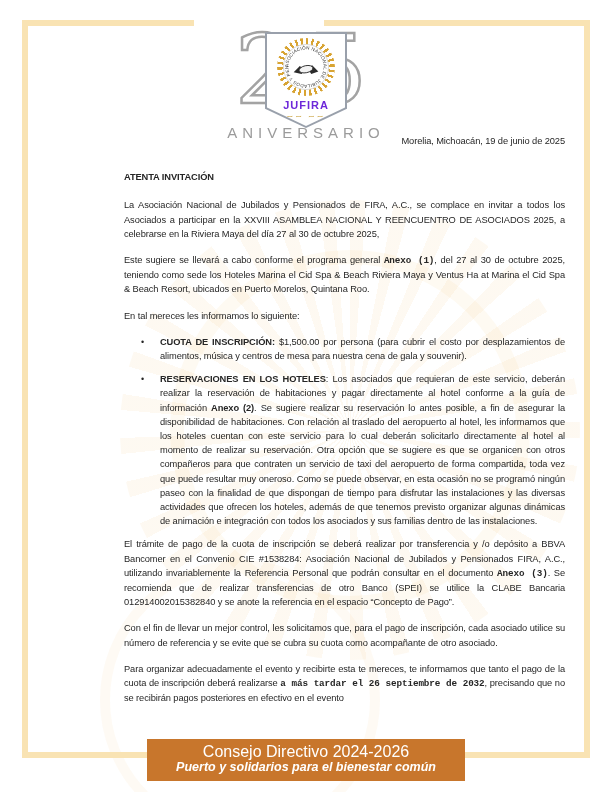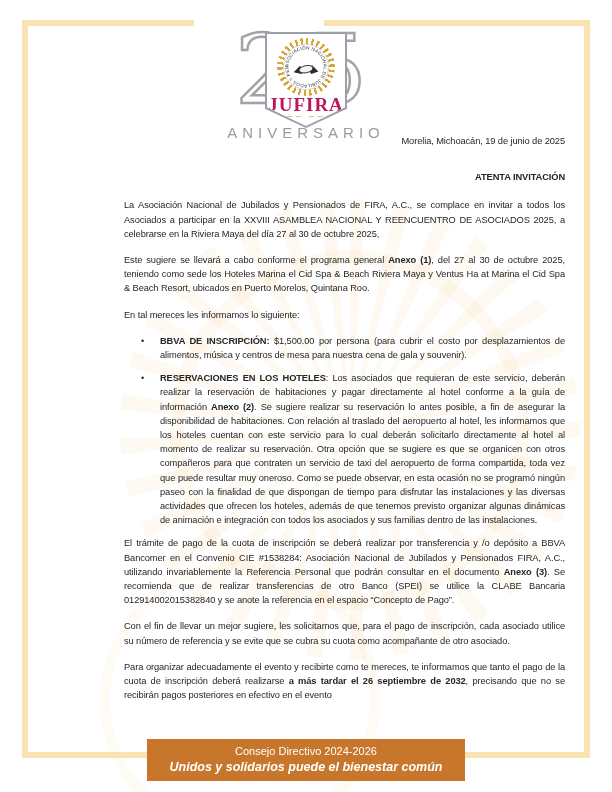--- a/index.html
+++ b/index.html
@@ -74,61 +74,61 @@
     border-radius: 50%;
     background: repeating-conic-gradient(#D8A433 0deg 5deg, rgba(0,0,0,0) 5deg 12deg);
   }
   .seal-core {
     position: absolute; left: 6px; top: 6px; width: 46px; height: 46px;
     background: #ffffff; border-radius: 50%;
     border: 1px solid #d9d9d9;
   }
   .seal-core svg { width: 100%; height: 100%; display:block; }
   .org-acronym {
-    font-family: Liberation Serif, serif;
+    font-family: Liberation Sans, sans-serif;
     font-weight: bold;
-    font-size: 19px; line-height: 16px;
-    color: #be185d;
+    font-size: 11px; line-height: 16px;
+    color: #6d28d9;
     letter-spacing: 1px;
     margin-top: 1px;
   }
   .flourish {
     font-size: 8px; line-height: 8px; color: #C59A2F; letter-spacing: 2px;
   }
   .anniversary-label {
     position: absolute; left: 50%; top: 98px; transform: translateX(-50%);
     font-size: 15px; color: #9b9b9b; letter-spacing: 5px; white-space: nowrap; text-align: center;
   }
 
   
   .content {
     position: absolute; left: 84px; top: 134px; width: 441px;
     font-size: 9.3px; line-height: 14.2px;
     color: #262626;
     letter-spacing: -0.1px;
     margin-left: 40px;
   }
   .date-line { text-align: right; margin-bottom: 22px; }
-  .letter-title { text-align: right; font-weight: bold; margin-bottom: 14px; }
+  .letter-title { text-align: left; font-weight: bold; margin-bottom: 14px; }
   .para { text-align: justify; margin-bottom: 12px; }
-  .para b { font-weight: bold; }
+  .para b { font-weight: bold; font-family: Liberation Mono, monospace; }
   .bullet-list { margin-bottom: 9px; }
   .bullet-item { position: relative; padding-left: 36px; text-align: justify; margin-bottom: 9px; }
   .bullet-dot { position: absolute; left: 17px; top: 0; font-size: 9px; }
 
   
   .footer-banner {
     position: absolute; left: 50%; top: 739px; transform: translateX(-50%);
     width: 318px; height: 42px;
     background: #C8762C;
     color: #ffffff;
     text-align: center;
     padding-top: 5px;
   }
-  .footer-line-1 { font-size: 11px; line-height: 15px; font-weight: normal; }
+  .footer-line-1 { font-size: 16px; line-height: 15px; font-weight: normal; }
   .footer-line-2 { font-size: 12.5px; line-height: 16px; font-weight: bold; font-style: italic; }
 </style>
 </head>
 <body>
 
 <div class="page">
 
   <div class="watermark"></div>
   <div class="watermark-ring"></div>
   <div class="watermark-ring2"></div>
@@ -171,31 +171,31 @@
     <div class="date-line">Morelia, Michoacán, 19 de junio de 2025</div>
     <div class="letter-title">ATENTA INVITACIÓN</div>
 
     <div class="para"><span>La Asociación Nacional de Jubilados y Pensionados de FIRA, A.C., se complace en invitar a todos los Asociados a participar en la XXVIII ASAMBLEA NACIONAL Y REENCUENTRO DE ASOCIADOS 2025, a celebrarse en la Riviera Maya del día 27 al 30 de octubre 2025,</span></div>
     <div class="para"><span>Este sugiere se llevará a cabo conforme el programa general </span><b>Anexo (1)</b><span>, del 27 al 30 de octubre 2025, teniendo como sede los Hoteles Marina el Cid Spa &amp; Beach Riviera Maya y Ventus Ha at Marina el Cid Spa &amp; Beach Resort, ubicados en Puerto Morelos, Quintana Roo.</span></div>
     <div class="para"><span>En tal mereces les informamos lo siguiente:</span></div>
 
     <div class="bullet-list">
       <div class="bullet-item">
         <span class="bullet-dot">•</span>
-        <span><b>BBVA DE INSCRIPCIÓN:</b><span> $1,500.00 por persona (para cubrir el costo por desplazamientos de alimentos, música y centros de mesa para nuestra cena de gala y souvenir).</span></span>
+        <span><b>CUOTA DE INSCRIPCIÓN:</b><span> $1,500.00 por persona (para cubrir el costo por desplazamientos de alimentos, música y centros de mesa para nuestra cena de gala y souvenir).</span></span>
       </div>
       <div class="bullet-item">
         <span class="bullet-dot">•</span>
         <span><b>RESERVACIONES EN LOS HOTELES</b><span>: Los asociados que requieran de este servicio, deberán realizar la reservación de habitaciones y pagar directamente al hotel conforme a la guía de información </span><b>Anexo (2)</b><span>.  Se sugiere realizar su reservación lo antes posible, a fin de asegurar la disponibilidad de habitaciones. Con relación al traslado del aeropuerto al hotel, les informamos que los hoteles cuentan con este servicio para lo cual deberán solicitarlo directamente al hotel al momento de realizar su reservación. Otra opción que se sugiere es que se organicen con otros compañeros para que contraten un servicio de taxi del aeropuerto de forma compartida, toda vez que puede resultar muy oneroso. Como se puede observar, en esta ocasión no se programó ningún paseo con la finalidad de que dispongan de tiempo para disfrutar las instalaciones y las diversas actividades que ofrecen los hoteles, además de que tenemos previsto organizar algunas dinámicas de animación e integración con todos los asociados y sus familias dentro de las instalaciones.</span></span>
       </div>
     </div>
 
     <div class="para"><span>El trámite de pago de la cuota de inscripción se deberá realizar por transferencia y /o depósito a BBVA Bancomer en el Convenio CIE #1538284: Asociación Nacional de Jubilados y Pensionados FIRA, A.C., utilizando invariablemente la Referencia Personal que podrán consultar en el documento </span><b>Anexo (3)</b><span>. Se recomienda que de realizar transferencias de otro Banco (SPEI) se utilice la CLABE Bancaria 012914002015382840 y se anote la referencia en el espacio “Concepto de Pago”.</span></div>
-    <div class="para"><span>Con el fin de llevar un mejor sugiere, les solicitamos que, para el pago de inscripción, cada asociado utilice su número de referencia y se evite que se cubra su cuota como acompañante de otro asociado.</span></div>
-    <div class="para"><span>Para organizar adecuadamente el evento y recibirte como te mereces, te informamos que tanto el pago de la cuota de inscripción deberá realizarse </span><b>a más tardar el 26 septiembre de 2032</b><span>, precisando que no se recibirán pagos posteriores en efectivo en el evento</span></div>
+    <div class="para"><span>Con el fin de llevar un mejor control, les solicitamos que, para el pago de inscripción, cada asociado utilice su número de referencia y se evite que se cubra su cuota como acompañante de otro asociado.</span></div>
+    <div class="para"><span>Para organizar adecuadamente el evento y recibirte esta te mereces, te informamos que tanto el pago de la cuota de inscripción deberá realizarse </span><b>a más tardar el 26 septiembre de 2032</b><span>, precisando que no se recibirán pagos posteriores en efectivo en el evento</span></div>
   </div>
 
   <div class="footer-banner">
     <div class="footer-line-1">Consejo Directivo 2024-2026</div>
-    <div class="footer-line-2">Unidos y solidarios puede el bienestar común</div>
+    <div class="footer-line-2">Puerto y solidarios para el bienestar común</div>
   </div>
 
 </div>
 
 </body></html>

